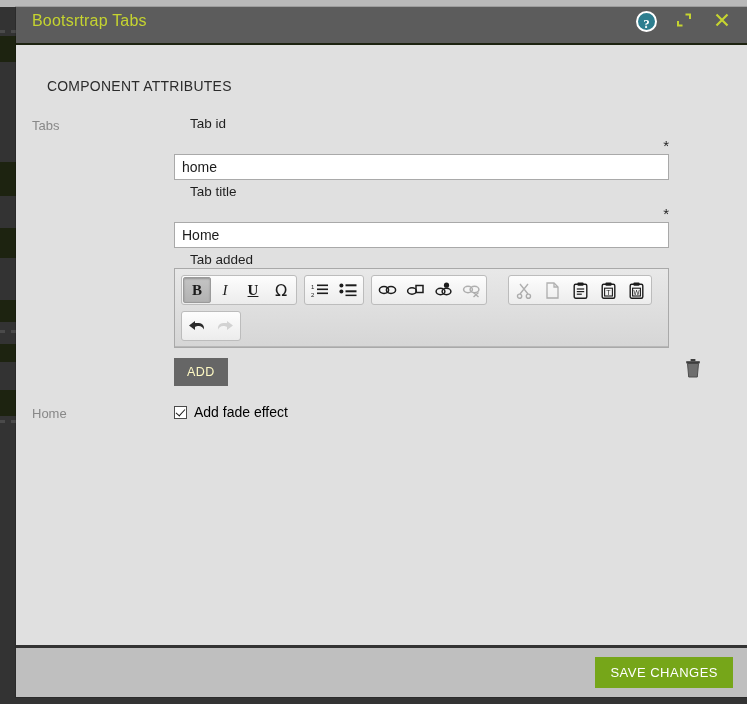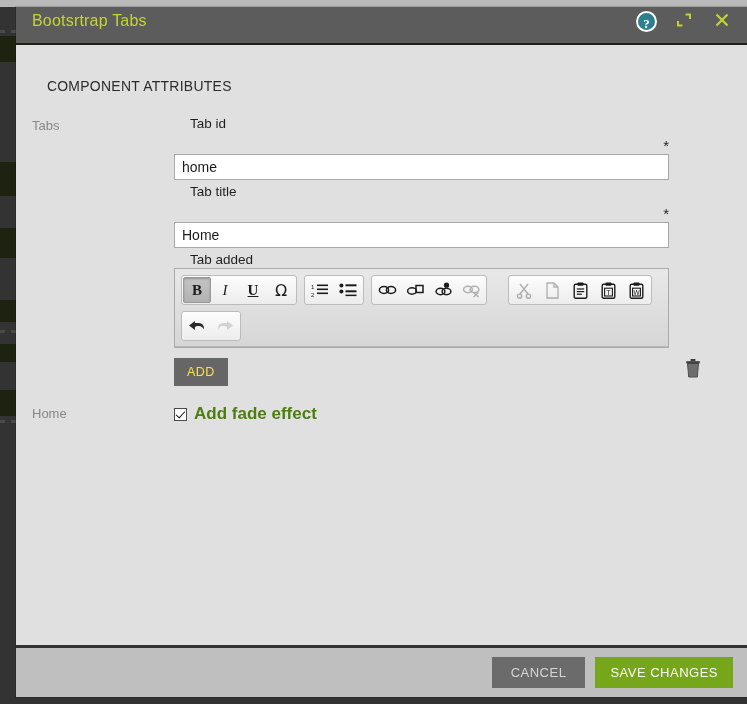--- a/index.html
+++ b/index.html
@@ -239,21 +239,21 @@
     bottom: 8px;
     width: 18px;
     height: 20px;
     cursor: pointer;
   }
 
   .add-button {
     margin-top: 10px;
     display: inline-block;
     background: #666666;
-    color: #fde047;
+    color: #fef9c3;
     font-size: 12.5px;
     letter-spacing: .4px;
     padding: 7px 13px 7px 13px;
     border: none;
     cursor: pointer;
     font-family: "Liberation Sans", sans-serif;
   }
 
   .checkbox-row {
     display: flex;
@@ -272,23 +272,23 @@
   .cb-box::after {
     content: "";
     position: absolute;
     left: 3px; top: 0px;
     width: 4px; height: 8px;
     border: solid #1a1a1a;
     border-width: 0 1.6px 1.6px 0;
     transform: rotate(42deg);
   }
   .cb-label {
-    font-size: 17px;
-    font-weight: bold;
-    color: #4d7c0f;
+    font-size: 14px;
+    font-weight: normal;
+    color: #000000;
   }
 
   
   .modal-footer {
     flex: 0 0 auto;
     height: 52px;
     background: #bfbfbf;
     border-top: 3px solid #333333;
     display: flex;
     align-items: center;
@@ -531,17 +531,16 @@
             <div class="cb-box"></div>
             <div class="cb-label">Add fade effect</div>
           </div>
         </div>
       </div>
 
     </div>
   </div>
 
   <div class="modal-footer">
-    <button class="btn-cancel">CANCEL</button>
     <button class="btn-save">SAVE CHANGES</button>
   </div>
 
 </div>
 
 </body></html>

